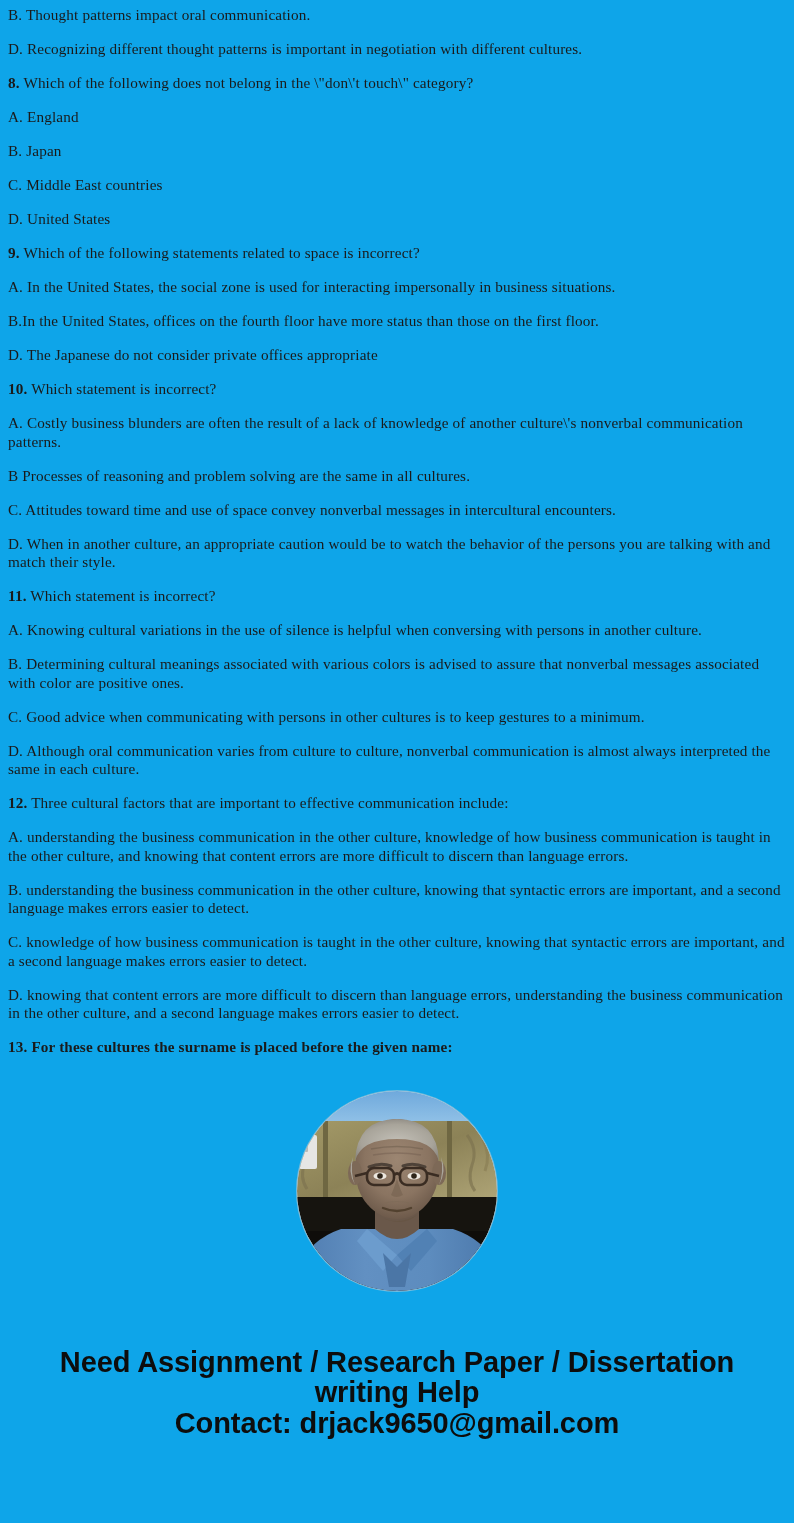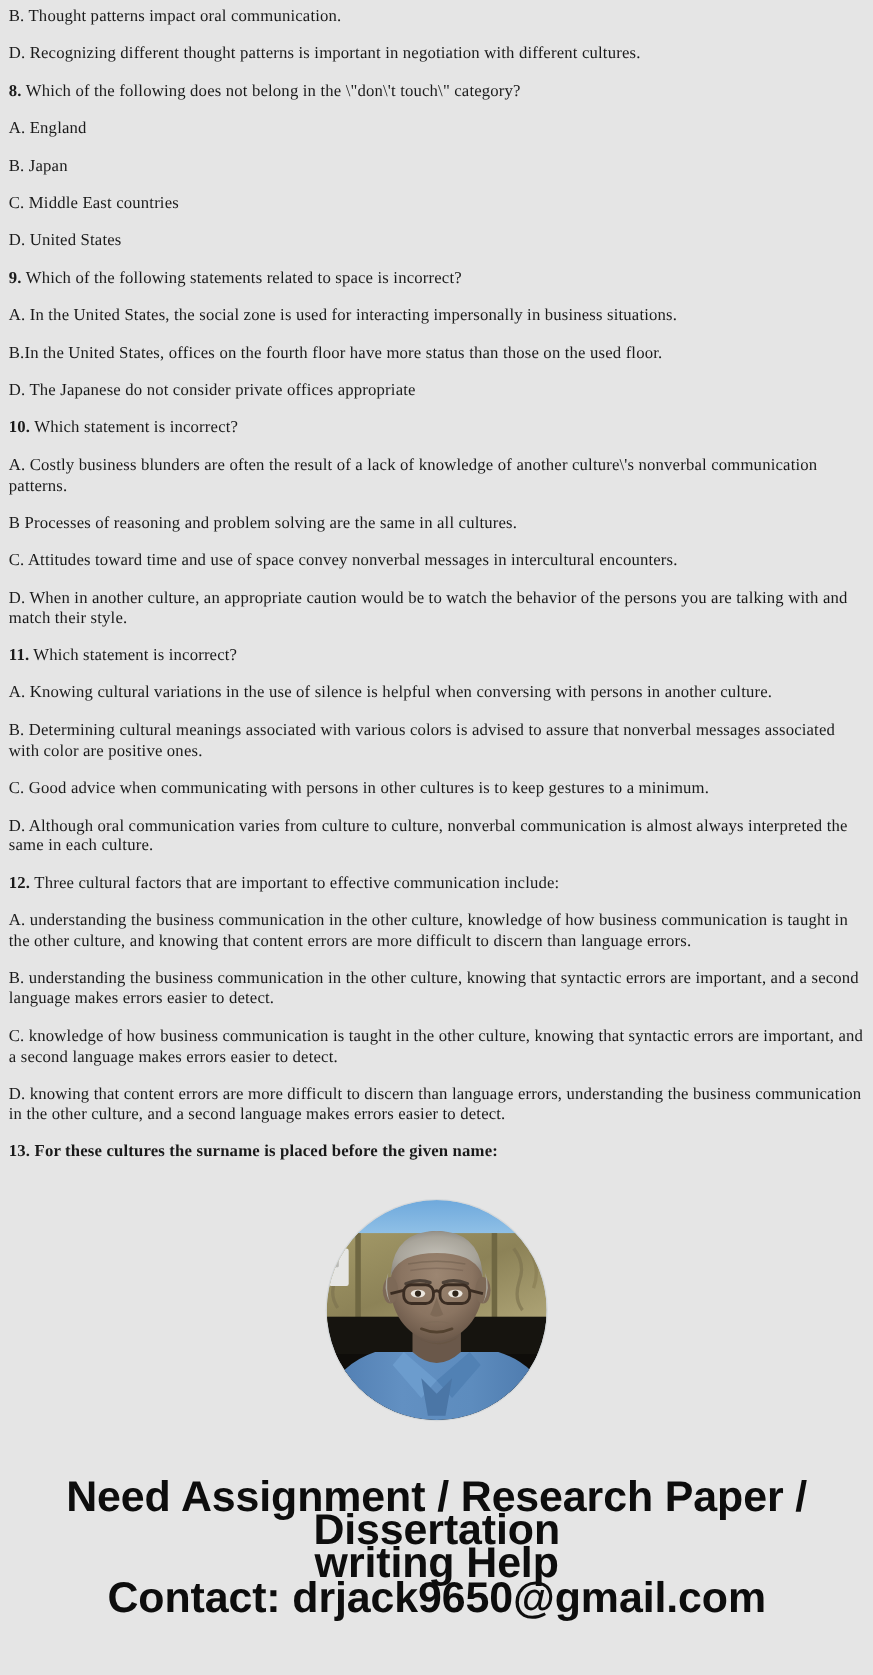--- a/index.html
+++ b/index.html
@@ -12,21 +12,21 @@
     width: 794px;
     min-height: 1523px;
     font-family: "Liberation Serif", "DejaVu Serif", serif;
     color: #181818;
   }
 
   .page {
     width: 794px;
     min-height: 1523px;
     position: relative;
-    background: #e5e5e5;
+    background: #0ea5e9;
     padding: 0 8px;
     overflow: hidden;
   }
 
   
   .quiz {
     padding-top: 6px;
   }
   .para {
     font-size: 15.2px;
@@ -64,21 +64,21 @@
     box-shadow: 0 0 0 1px rgba(200,205,210,0.55);
   }
   .avatar svg { display: block; width: 200px; height: 200px; }
 
   
   .promo {
     margin-top: 56px;
     text-align: center;
     font-family: "Liberation Sans", "DejaVu Sans", sans-serif;
     font-weight: bold;
-    font-size: 39px;
+    font-size: 29px;
     line-height: 30px;
     color: #0d0d0d;
     letter-spacing: -0.1px;
     padding: 0 14px;
   }
   .promo .line1 { display: block; }
   .promo .line2 { display: block; }
   .promo .line3 { display: block; margin-top: 1px; }
 </style>
 </head>
@@ -89,21 +89,21 @@
   <div class="quiz" id="quiz-list">
       <p class="para"><span>B. Thought patterns impact oral communication.</span></p>
       <p class="para"><span>D. Recognizing different thought patterns is important in negotiation with different cultures.</span></p>
       <p class="para"><span class="qnum">8.</span> <span>Which of the following does not belong in the \"don\'t touch\" category?</span></p>
       <p class="para"><span>A. England</span></p>
       <p class="para"><span>B. Japan</span></p>
       <p class="para"><span>C. Middle East countries</span></p>
       <p class="para"><span>D. United States</span></p>
       <p class="para"><span class="qnum">9.</span> <span>Which of the following statements related to space is incorrect?</span></p>
       <p class="para"><span>A. In the United States, the social zone is used for interacting impersonally in business situations.</span></p>
-      <p class="para"><span>B.In the United States, offices on the fourth floor have more status than those on the used floor.</span></p>
+      <p class="para"><span>B.In the United States, offices on the fourth floor have more status than those on the first floor.</span></p>
       <p class="para"><span>D. The Japanese do not consider private offices appropriate</span></p>
       <p class="para"><span class="qnum">10.</span> <span>Which statement is incorrect?</span></p>
       <p class="para"><span>A. Costly business blunders are often the result of a lack of knowledge of another culture\'s nonverbal communication patterns.</span></p>
       <p class="para"><span>B Processes of reasoning and problem solving are the same in all cultures.</span></p>
       <p class="para"><span>C. Attitudes toward time and use of space convey nonverbal messages in intercultural encounters.</span></p>
       <p class="para"><span>D. When in another culture, an appropriate caution would be to watch the behavior of the persons you are talking with and match their style.</span></p>
       <p class="para"><span class="qnum">11.</span> <span>Which statement is incorrect?</span></p>
       <p class="para"><span>A. Knowing cultural variations in the use of silence is helpful when conversing with persons in another culture.</span></p>
       <p class="para"><span>B. Determining cultural meanings associated with various colors is advised to assure that nonverbal messages associated with color are positive ones.</span></p>
       <p class="para"><span>C. Good advice when communicating with persons in other cultures is to keep gestures to a minimum.</span></p>

